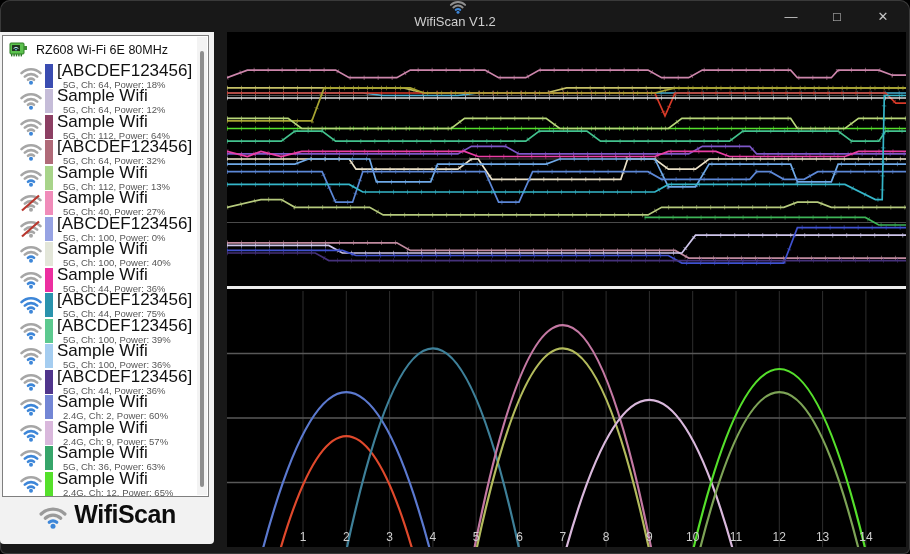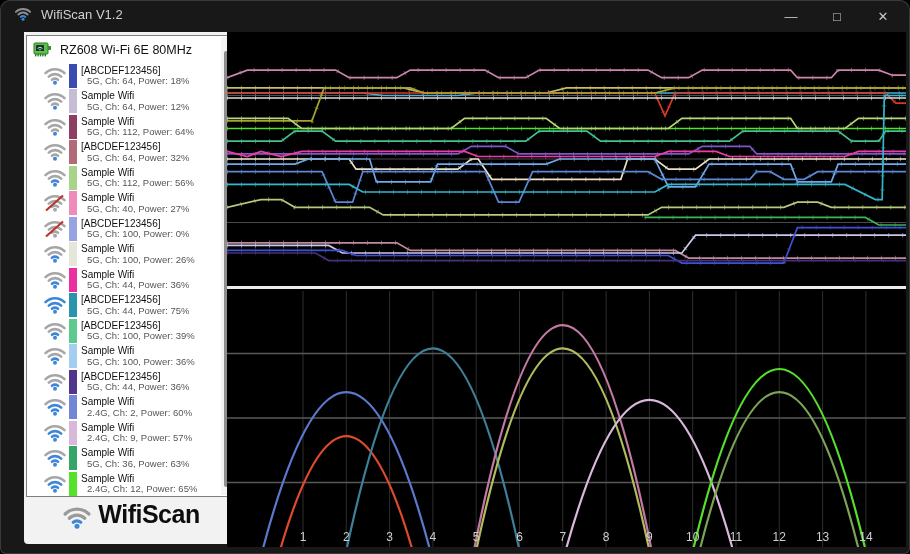--- a/index.html
+++ b/index.html
@@ -1,30 +1,30 @@
 <!DOCTYPE html>
 <html><head>
 <meta charset="utf-8">
 <style>
   html,body{margin:0;padding:0;background:#000;font-family:"Liberation Sans",sans-serif;}
   .window{position:relative;width:910px;height:554px;background:#181818;border-radius:10px 10px 6px 6px;overflow:hidden;box-shadow:0 0 0 1px #3a3a3a inset;}
   
-  .titlebar{position:absolute;left:0;top:0;width:100%;height:28px;display:flex;align-items:center;color:#cfcfcf;font-size:13px;}
+  .titlebar{position:absolute;left:0;top:0;width:100%;height:28px;display:flex;align-items:center;color:#cfcfcf;font-size:13px;flex-direction:column;}
   .titlebar .app-ico{margin:0 9px 0 14px;display:flex;}
   .win-controls{position:absolute;right:4px;top:0;height:32px;display:flex;}
   .win-btn{width:46px;height:32px;display:flex;align-items:center;justify-content:center;color:#c6c6c6;font-size:13px;cursor:default;}
   
-  .sidebar{position:absolute;left:24px;top:32px;width:214px;height:512px;background:#f2f2f2;border-radius:0 0 4px 4px;}
+  .sidebar{position:absolute;left:0;top:32px;width:214px;height:512px;background:#f2f2f2;border-radius:0 0 4px 4px;}
   .listbox{position:absolute;left:2px;top:3px;width:207px;height:462px;background:#fff;border:1px solid #7f7f7f;box-sizing:border-box;overflow:hidden;}
   .adapter-row{display:flex;align-items:center;height:27px;padding-left:6px;gap:7px;font-size:12.5px;color:#111;}
   .net-row{display:flex;align-items:center;height:25.5px;padding-left:16px;}
   .net-row .wifi{flex:0 0 24px;height:18px;}
   .net-row .bar{flex:0 0 8px;height:24px;margin:0 4px 0 2px;}
   .net-row .txt{line-height:1.05;overflow:hidden;white-space:nowrap;}
-  .net-name{font-size:10px;color:#111;}
+  .net-name{font-size:17px;color:#111;}
   .net-detail{font-size:9.5px;color:#565656;padding-left:6px;}
   .vscroll{position:absolute;right:1px;top:1px;width:10px;height:458px;background:#f3f3f3;}
   .vthumb{position:absolute;left:3px;top:14px;width:4px;height:436px;background:#8e8e8e;border-radius:2px;}
   .logo-area{position:absolute;left:0;top:468px;width:100%;text-align:center;}
   .logo-line{display:flex;align-items:flex-end;justify-content:center;gap:6px;}
   .logo-title{font-size:25px;font-weight:bold;color:#0d0d0d;letter-spacing:-0.5px;}
   .byline{font-size:12px;color:#222;margin-top:1px;}
   .byline a{color:#17808d;text-decoration:underline;cursor:pointer;}
   
   .chart-top{position:absolute;left:227px;top:32px;width:679px;height:254px;background:#000;}
@@ -139,21 +139,21 @@
               <svg width="24" height="18" viewBox="0 0 24 18">
                 <path d="M2.5 6.2 A13.5 13.5 0 0 1 21.5 6.2" fill="none" stroke="#a6a6a6" stroke-width="2.6" stroke-linecap="round"></path>
                 <path d="M5.8 9.6 A9 9 0 0 1 18.2 9.6" fill="none" stroke="#a6a6a6" stroke-width="2.6" stroke-linecap="round"></path>
                 <path d="M9 12.8 A5 5 0 0 1 15 12.8" fill="none" stroke="#3d86d8" stroke-width="2.6" stroke-linecap="round"></path>
                 <circle cx="12" cy="15.8" r="2" fill="#3d86d8"></circle>
               </svg>
             </span>
             <span class="bar" style="background:#a8d48a"></span>
             <span class="txt">
               <div class="net-name">Sample Wifi</div>
-              <div class="net-detail">5G, Ch: 112, Power: 56%</div>
+              <div class="net-detail">5G, Ch: 112, Power: 13%</div>
             </span>
           </div>
           <div class="net-row">
             <span class="wifi">
               <svg width="24" height="18" viewBox="0 0 24 18">
                 <path d="M2.5 6.2 A13.5 13.5 0 0 1 21.5 6.2" fill="none" stroke="#a6a6a6" stroke-width="2.6" stroke-linecap="round"></path>
                 <path d="M5.8 9.6 A9 9 0 0 1 18.2 9.6" fill="none" stroke="#a6a6a6" stroke-width="2.6" stroke-linecap="round"></path>
                 <path d="M9 12.8 A5 5 0 0 1 15 12.8" fill="none" stroke="#a6a6a6" stroke-width="2.6" stroke-linecap="round"></path>
                 <circle cx="12" cy="15.8" r="2" fill="#a6a6a6"></circle>
                 <line x1="3" y1="16.5" x2="20" y2="1.5" stroke="#b8372e" stroke-width="2.2"></line>
@@ -186,21 +186,21 @@
               <svg width="24" height="18" viewBox="0 0 24 18">
                 <path d="M2.5 6.2 A13.5 13.5 0 0 1 21.5 6.2" fill="none" stroke="#a6a6a6" stroke-width="2.6" stroke-linecap="round"></path>
                 <path d="M5.8 9.6 A9 9 0 0 1 18.2 9.6" fill="none" stroke="#a6a6a6" stroke-width="2.6" stroke-linecap="round"></path>
                 <path d="M9 12.8 A5 5 0 0 1 15 12.8" fill="none" stroke="#3d86d8" stroke-width="2.6" stroke-linecap="round"></path>
                 <circle cx="12" cy="15.8" r="2" fill="#3d86d8"></circle>
               </svg>
             </span>
             <span class="bar" style="background:#e3e6d9"></span>
             <span class="txt">
               <div class="net-name">Sample Wifi</div>
-              <div class="net-detail">5G, Ch: 100, Power: 26%</div>
+              <div class="net-detail">5G, Ch: 100, Power: 40%</div>
             </span>
           </div>
           <div class="net-row">
             <span class="wifi">
               <svg width="24" height="18" viewBox="0 0 24 18">
                 <path d="M2.5 6.2 A13.5 13.5 0 0 1 21.5 6.2" fill="none" stroke="#a6a6a6" stroke-width="2.6" stroke-linecap="round"></path>
                 <path d="M5.8 9.6 A9 9 0 0 1 18.2 9.6" fill="none" stroke="#a6a6a6" stroke-width="2.6" stroke-linecap="round"></path>
                 <path d="M9 12.8 A5 5 0 0 1 15 12.8" fill="none" stroke="#3d86d8" stroke-width="2.6" stroke-linecap="round"></path>
                 <circle cx="12" cy="15.8" r="2" fill="#3d86d8"></circle>
               </svg>

